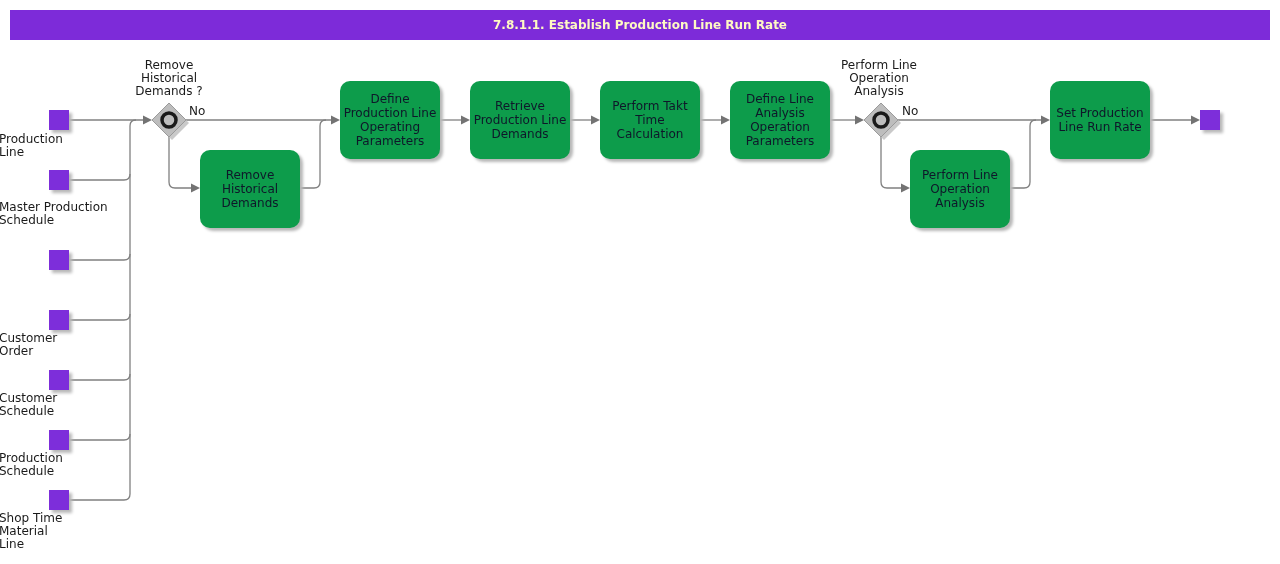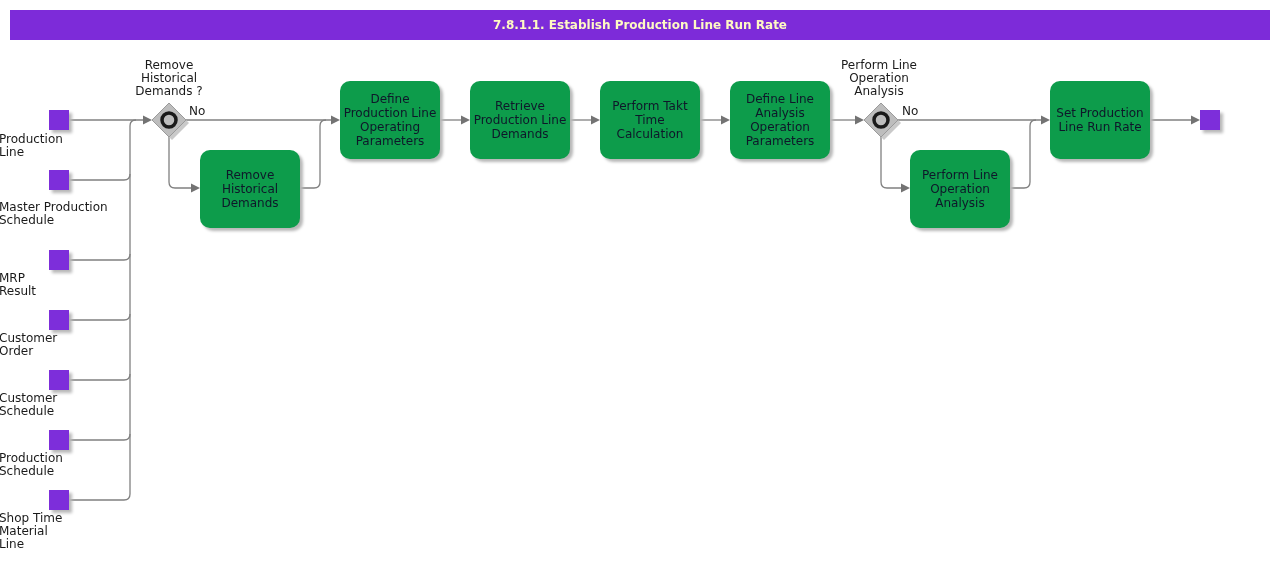--- a/index.html
+++ b/index.html
@@ -97,24 +97,20 @@
   <div class="io-square" style="left:49px;top:490px"></div>
 
   <div class="io-label" style="left:-1px;top:133px">
     <div>Production</div>
     <div>Line</div>
   </div>
   <div class="io-label" style="left:-1px;top:201px">
     <div>Master Production</div>
     <div>Schedule</div>
   </div>
-  <div class="io-label" style="left:-1px;top:272px">
-    <div>MRP</div>
-    <div>Result</div>
-  </div>
   <div class="io-label" style="left:-1px;top:332px">
     <div>Customer</div>
     <div>Order</div>
   </div>
   <div class="io-label" style="left:-1px;top:392px">
     <div>Customer</div>
     <div>Schedule</div>
   </div>
   <div class="io-label" style="left:-1px;top:452px">
     <div>Production</div>

